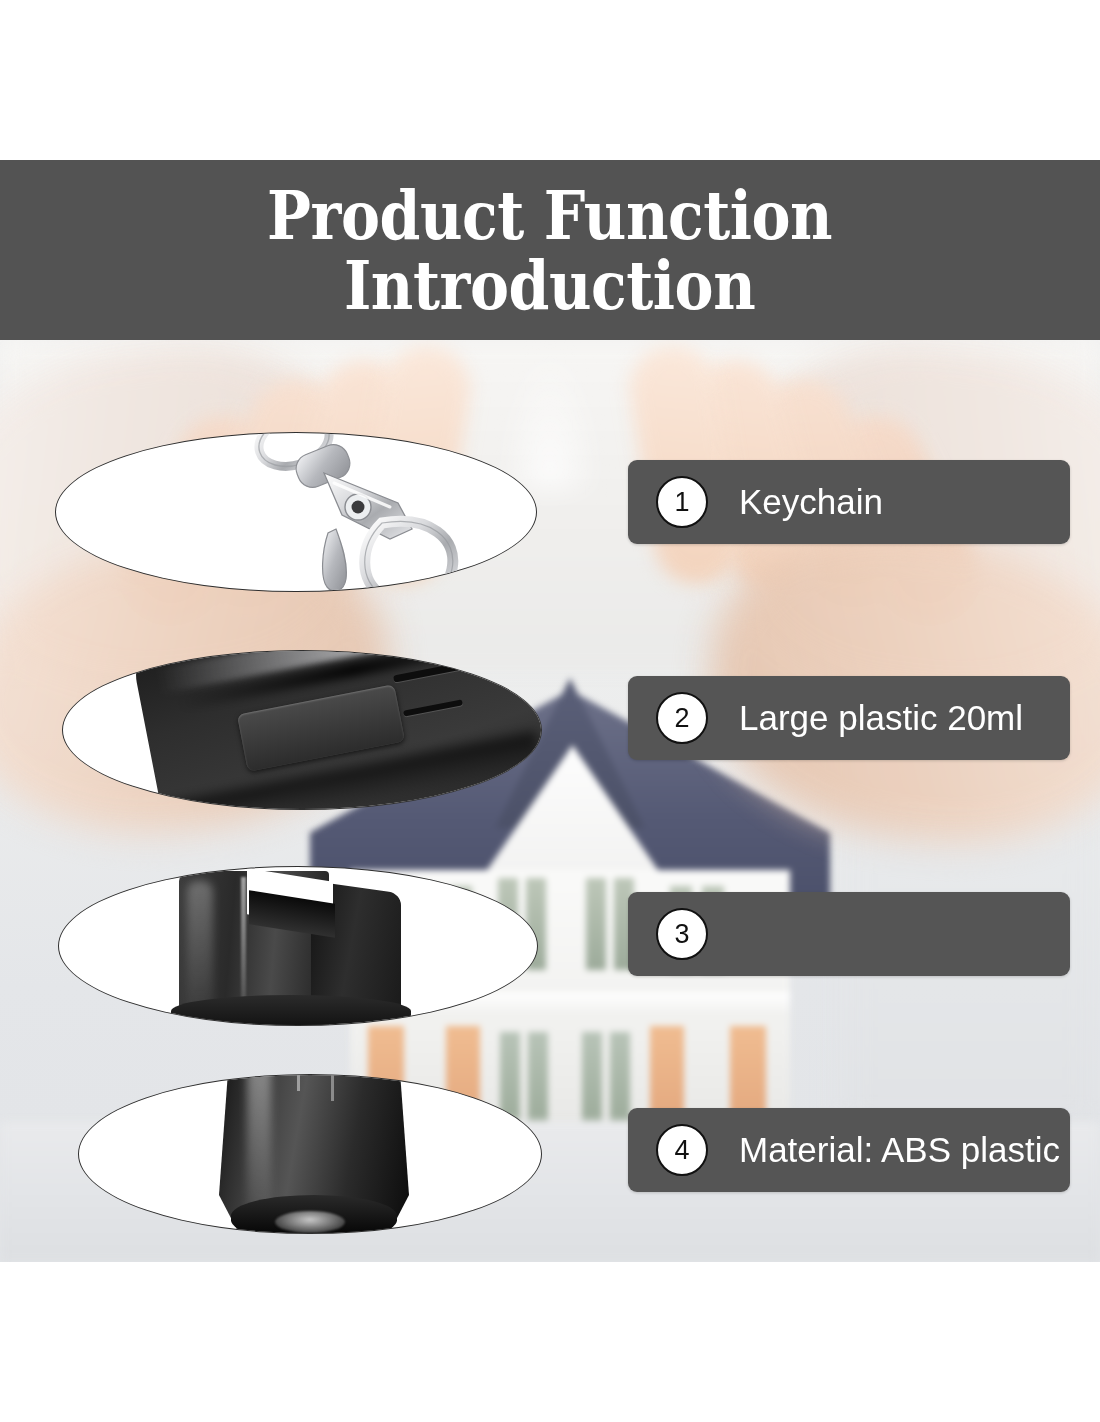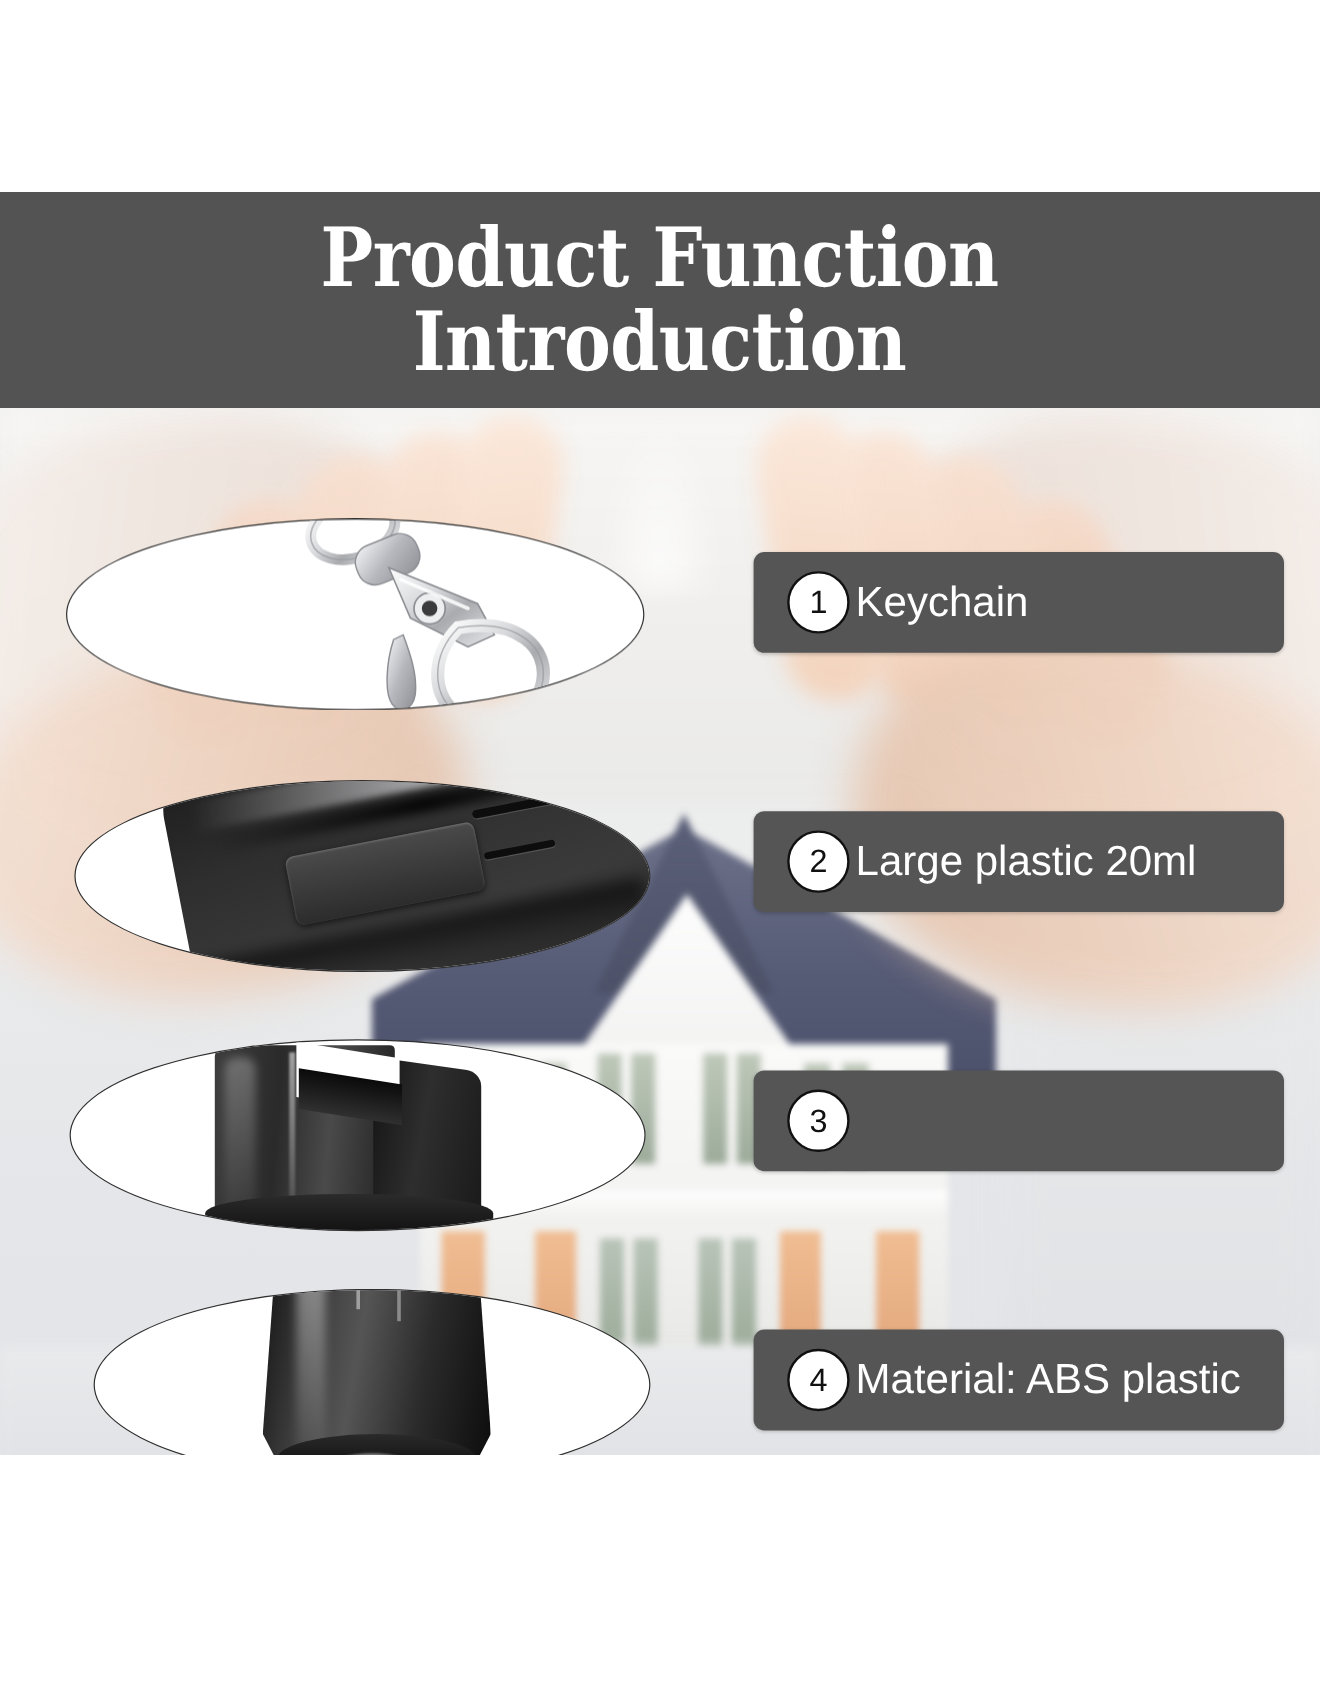--- a/index.html
+++ b/index.html
@@ -2,21 +2,21 @@
 <html><head>
 <meta charset="utf-8">
 <style>
   html,body{margin:0;padding:0;}
   body{
     width:1100px;height:1422px;
     background:#ffffff;
     font-family:"Liberation Sans", sans-serif;
     overflow:hidden;
   }
-  .page{position:relative;width:1100px;height:1212px;background:#fff;overflow:hidden;text-decoration:underline;}
+  .page{position:relative;width:1100px;height:1422px;background:#fff;overflow:hidden;text-decoration:underline;}
 
   
   .top-strip{position:absolute;left:0;top:0;width:1100px;height:160px;background:#ffffff;}
 
   
   .header-band{
     position:absolute;left:0;top:160px;width:1100px;height:180px;
     background:#535353;
     display:flex;align-items:center;justify-content:center;
   }
@@ -181,21 +181,21 @@
     border-radius:50%;
     background:#ffffff;
     border:2px solid #111111;
     display:flex;align-items:center;justify-content:center;
     color:#111111;
     font-size:27px;
     font-family:"Liberation Sans", sans-serif;
     line-height:1;
   }
   .label-text{
-    margin-left:5px;
+    margin-left:31px;
     color:#ffffff;
     font-size:35px;
     font-family:"Liberation Sans", sans-serif;
     white-space:nowrap;
   }
 
   
   .bottom-strip{position:absolute;left:0;top:1262px;width:1100px;height:160px;background:#ffffff;}
 </style>
 </head>

